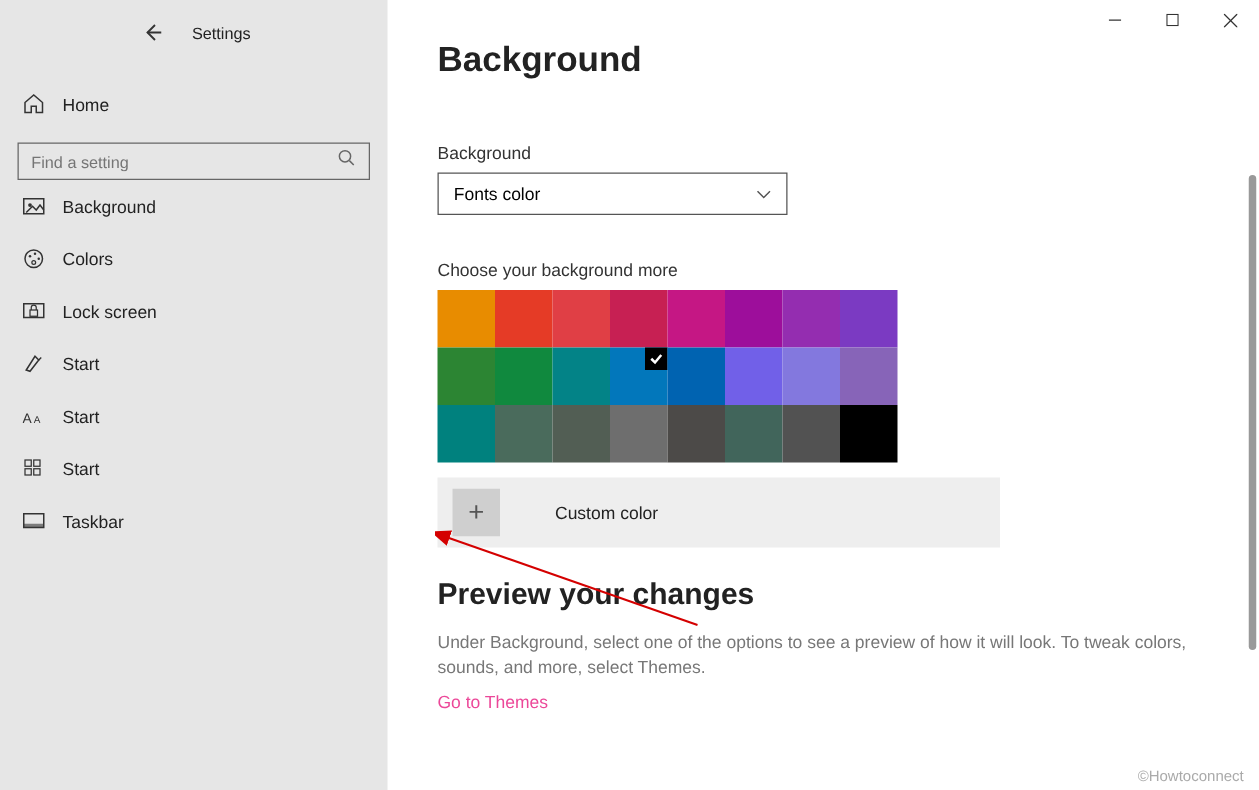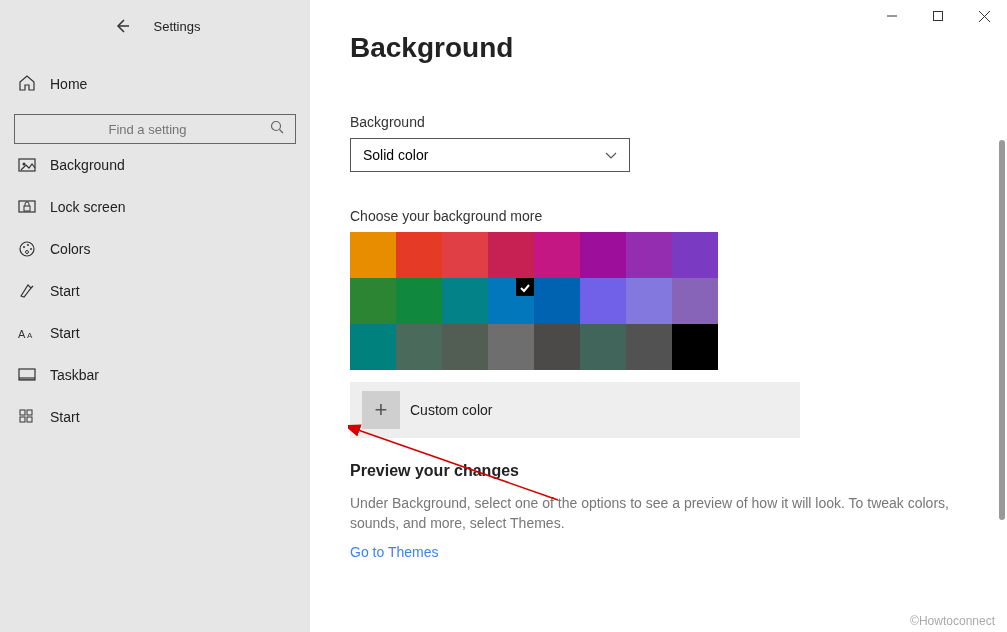--- a/index.html
+++ b/index.html
@@ -7,21 +7,21 @@
     .window { width: 100%; height: 100%; display: flex; }
 
     
     .sidebar { width: 310px; background: #e6e6e6; display: flex; flex-direction: column; padding-top: 8px; }
     .sidebar-top { display: flex; align-items: center; padding: 6px 12px; justify-content: center; }
     .back-arrow { width: 24px; height: 24px; display: flex; align-items: center; justify-content: center; cursor: pointer; }
     .app-title { font-size: 13px; margin-left: 20px; color: #222; }
     .home-row { display: flex; align-items: flex-end; padding: 12px 18px; margin-top: 18px; cursor: pointer; }
     .home-row .label { font-size: 14px; margin-left: 14px; color: #222; }
     .search-box { margin: 10px 14px 0 14px; height: 30px; border: 1px solid #666; display: flex; align-items: center; padding: 0 10px; background: #e6e6e6; cursor: text; }
-    .search-box input { flex: 1; background: transparent; border: none; outline: none; font-size: 13px; color: #555; text-align: center; }
+    .search-box input { flex: 1; background: transparent; border: none; outline: none; font-size: 13px; color: #555; }
     .section-header { font-size: 14px; font-weight: 600; color: #222; padding: 18px 14px 10px 14px; }
     .nav-item { display: flex; align-items: center; padding: 12px 18px; cursor: pointer; }
     .nav-item .label { font-size: 14px; margin-left: 14px; color: #222; }
     .nav-icon { width: 18px; height: 18px; display: flex; align-items: center; justify-content: center; flex-shrink: 0; color: #333; }
 
     
     .window-controls { position: absolute; top: 0; right: 0; display: flex; }
     .win-btn { width: 46px; height: 32px; display: flex; align-items: center; justify-content: center; cursor: pointer; }
 
     
@@ -34,25 +34,25 @@
     .dropdown { width: 280px; height: 34px; border: 1px solid #555; display: flex; align-items: center; justify-content: space-between; padding: 0 12px; cursor: pointer; font-size: 14px; background: #fff; margin-bottom: 36px; }
     .dropdown .chev { color: #555; }
 
     .color-grid { display: flex; flex-wrap: wrap; width: 368px; margin-bottom: 12px; }
     .swatch { width: 46px; height: 46px; cursor: pointer; position: relative; }
     .swatch.selected::after { content: ""; position: absolute; right: 0; top: 0; width: 18px; height: 18px; background: #000; }
     .swatch .check { position: absolute; right: 3px; top: 2px; color: #fff; z-index: 2; }
 
     .custom-color-btn { width: 450px; height: 56px; background: #eeeeee; display: flex; align-items: center; padding: 8px 12px; cursor: pointer; margin-bottom: 24px; }
     .plus-box { width: 38px; height: 38px; background: #cfcfcf; display: flex; align-items: center; justify-content: center; margin-right: 10px; font-size: 22px; color: #555; }
-    .custom-color-btn .label { font-size: 14px; color: #222; }
-
-    h2 { font-size: 16px; font-weight: 600; margin-bottom: 14px; color: #222; }
+    .custom-color-btn .label { font-size: 14px; color: #222; margin-left: 34px; }
+
+    h2 { font-size: 24px; font-weight: 600; margin-bottom: 14px; color: #222; }
     .desc { font-size: 14px; color: #777; line-height: 1.4; margin-bottom: 10px; max-width: 600px; }
-    .link { font-size: 14px; color: #3b82f6; cursor: pointer; }
+    .link { font-size: 14px; color: #ec4899; cursor: pointer; }
 
     .watermark { position: absolute; bottom: 4px; right: 12px; font-size: 12px; color: #aaa; }
 
     .annotation-arrow { position: absolute; pointer-events: none; }
   </style>
 </head>
 <body>
 
 <div class="window">
 
@@ -113,86 +113,86 @@
               <rect x="1" y="3" width="16" height="12" fill="none" stroke="#333" stroke-width="1.2"></rect>
               <circle cx="6" cy="8" r="1.5" fill="#333"></circle>
               <path d="M3 14 L8 9 L11 12 L14 8 L17 12" fill="none" stroke="#333" stroke-width="1.2"></path>
             </svg>
           </span>
           <span class="label">Background</span>
         </div>
         <div class="nav-item">
           <span class="nav-icon">
             <svg width="18" height="18">
-              <rect x="1" y="3" width="16" height="11" fill="none" stroke="#333" stroke-width="1.2"></rect>
-              <rect x="6" y="8" width="6" height="5" fill="none" stroke="#333"></rect>
-              <path d="M7 8 V6 a2 2 0 0 1 4 0 V8" fill="none" stroke="#333"></path>
-            </svg>
-          </span>
-          <span class="label">Lock screen</span>
-        </div>
-        <div class="nav-item">
-          <span class="nav-icon">
-            <svg width="18" height="18">
               <circle cx="9" cy="9" r="7" fill="none" stroke="#333" stroke-width="1.2"></circle>
               <circle cx="6" cy="7" r="1" fill="#333"></circle>
               <circle cx="10" cy="5" r="1" fill="#333"></circle>
               <circle cx="13" cy="9" r="1" fill="#333"></circle>
               <circle cx="9" cy="12" r="1.5" fill="none" stroke="#333"></circle>
             </svg>
           </span>
           <span class="label">Colors</span>
         </div>
         <div class="nav-item">
           <span class="nav-icon">
             <svg width="18" height="18">
+              <rect x="1" y="3" width="16" height="11" fill="none" stroke="#333" stroke-width="1.2"></rect>
+              <rect x="6" y="8" width="6" height="5" fill="none" stroke="#333"></rect>
+              <path d="M7 8 V6 a2 2 0 0 1 4 0 V8" fill="none" stroke="#333"></path>
+            </svg>
+          </span>
+          <span class="label">Lock screen</span>
+        </div>
+        <div class="nav-item">
+          <span class="nav-icon">
+            <svg width="18" height="18">
               <path d="M3 14 L10 3 L13 6 L6 15 Z" fill="none" stroke="#333" stroke-width="1.2"></path>
               <line x1="13" y1="6" x2="15" y2="4" stroke="#333" stroke-width="1.2"></line>
             </svg>
           </span>
           <span class="label">Start</span>
         </div>
         <div class="nav-item">
           <span class="nav-icon">
             <svg width="18" height="14" viewBox="0 0 18 14">
               <text x="0" y="12" font-size="11" font-family="serif" fill="#333">A</text>
               <text x="9" y="12" font-size="8" fill="#333">A</text>
             </svg>
           </span>
           <span class="label">Start</span>
-        </div>
-        <div class="nav-item">
-          <span class="nav-icon">
-            <svg width="18" height="18">
-              <rect x="1" y="3" width="16" height="11" fill="none" stroke="#333" stroke-width="1.2"></rect>
-              <rect x="1" y="11" width="16" height="3" fill="#333" opacity="0.6"></rect>
-            </svg>
-          </span>
-          <span class="label">Taskbar</span>
         </div>
         <div class="nav-item">
           <span class="nav-icon">
             <svg width="18" height="18">
               <rect x="2" y="2" width="5" height="5" fill="none" stroke="#333"></rect>
               <rect x="9" y="2" width="5" height="5" fill="none" stroke="#333"></rect>
               <rect x="2" y="9" width="5" height="5" fill="none" stroke="#333"></rect>
               <rect x="9" y="9" width="5" height="5" fill="none" stroke="#333"></rect>
             </svg>
           </span>
           <span class="label">Start</span>
         </div>
+        <div class="nav-item">
+          <span class="nav-icon">
+            <svg width="18" height="18">
+              <rect x="1" y="3" width="16" height="11" fill="none" stroke="#333" stroke-width="1.2"></rect>
+              <rect x="1" y="11" width="16" height="3" fill="#333" opacity="0.6"></rect>
+            </svg>
+          </span>
+          <span class="label">Taskbar</span>
+        </div>
       </div>
   </div>
 
   <div class="main">
     <h1>Background</h1>
 
     <div class="field-label">Background</div>
     <div class="dropdown">
-      <span>Solid color</span>
+      <span>Fonts color</span>
       <span class="chev">
         <svg width="12" height="8" viewBox="0 0 12 8">
             <path d="M1 1 L6 6 L11 1" fill="none" stroke="#555" stroke-width="1.2"></path>
           </svg>
       </span>
     </div>
 
     <div class="field-label">Choose your background more</div>
     <div class="color-grid" id="color-grid">
         <div class="swatch" style="background: rgb(232, 140, 0);"></div>

